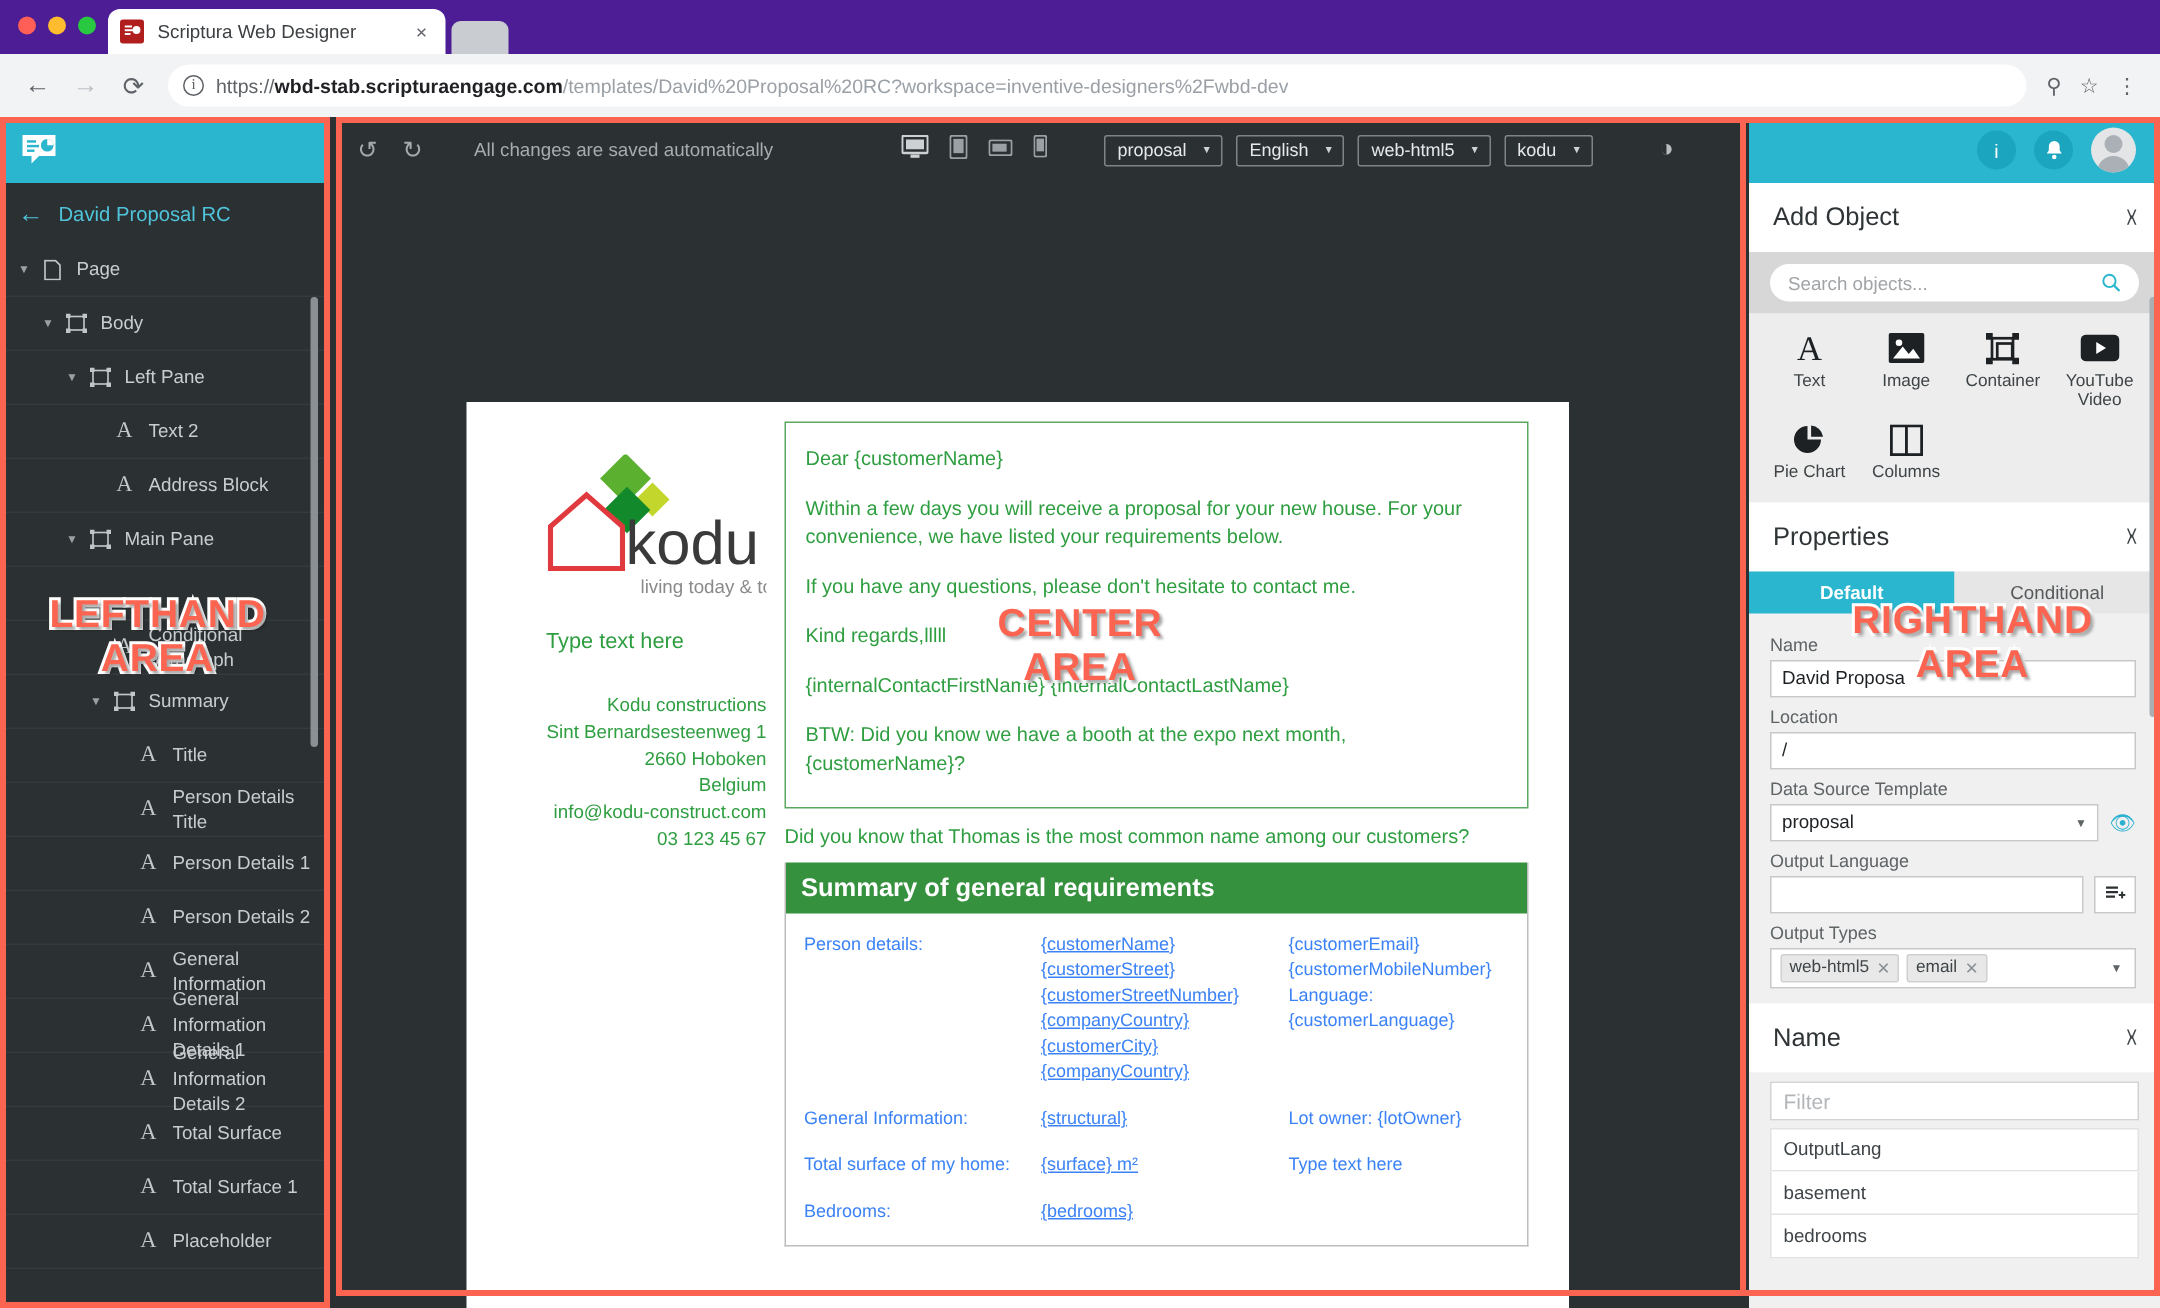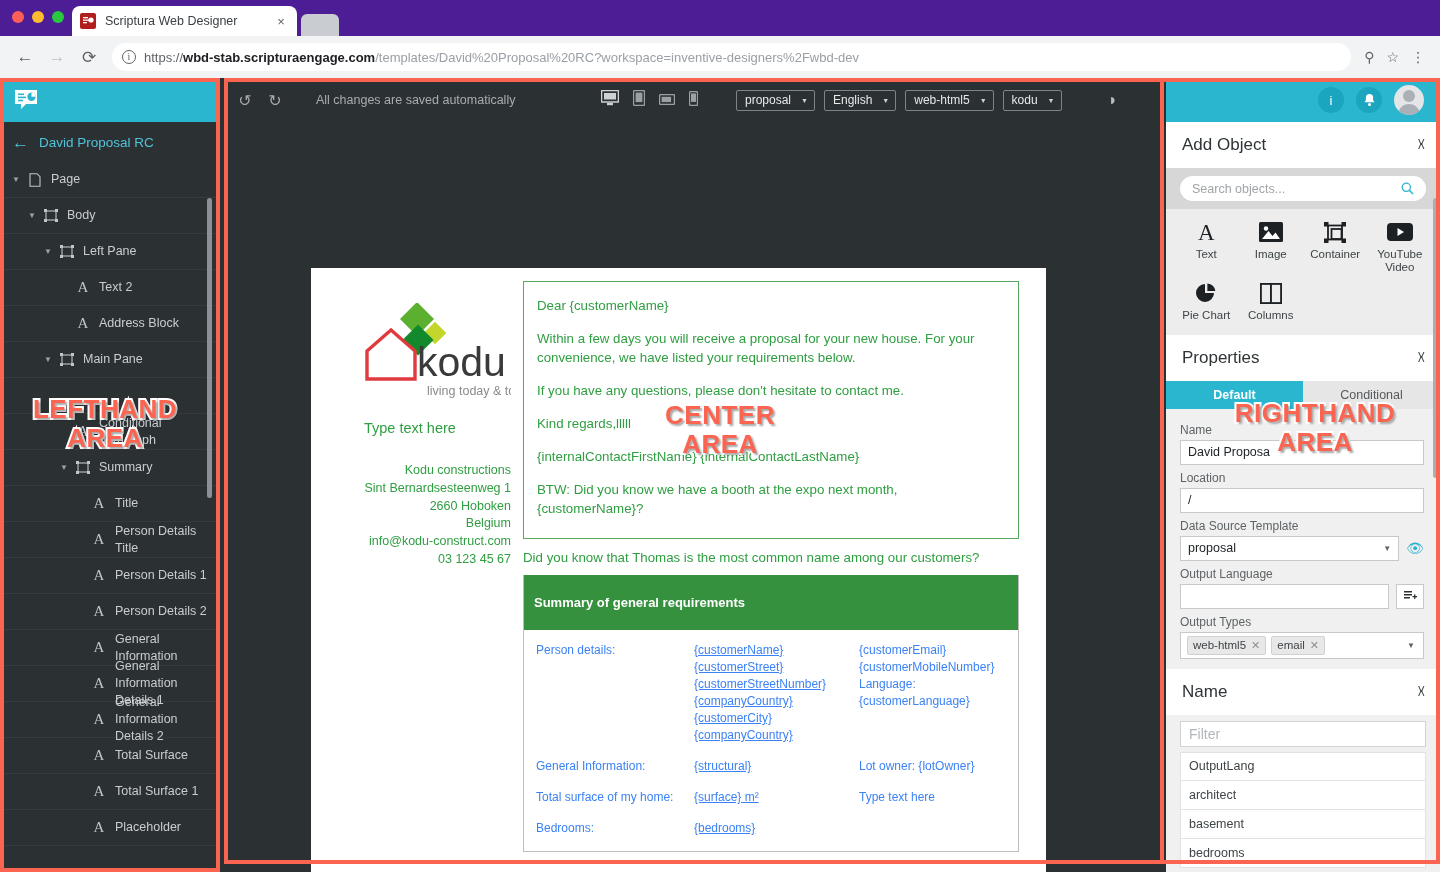--- a/index.html
+++ b/index.html
@@ -84,21 +84,21 @@
      width:175px; }
 
   .letter { position:absolute; left:212px; top:13px; width:496px; border:1.5px solid #5aa85f;
      padding:14px 16px 18px 13px; }
   .letter p { color:#2f9e41; font-size:13.3px; line-height:1.43; margin-bottom:14px; }
   .letter p:last-child { margin-bottom:2px; }
 
   .didyou { position:absolute; left:212px; top:282px; width:500px; color:#2f9e41; font-size:13.3px; }
   .sumtable { position:absolute; left:212px; top:307px; width:496px; border:1.5px solid #bdbdbd;
      border-top:none; }
-  .sum-head { background:#36913f; color:#fff; font-size:13px; font-weight:bold; padding:20px 10px; }
+  .sum-head { background:#36913f; color:#fff; font-size:17px; font-weight:bold; padding:7px 10px; }
   .sum-body { padding:12px 12px 14px 12px; }
   .srow { display:flex; color:#3b82f6; font-size:12px; line-height:1.42; margin-bottom:14px; }
   .srow:last-child { margin-bottom:0; }
   .sc1 { width:158px; flex:0 0 158px; }
   .sc2 { width:165px; flex:0 0 165px;text-decoration:underline; }
   .sc3 { flex:1; }
 
   
   .rightpanel { position:absolute; left:1166px; top:0; width:274px; height:794px; background:#f0f0f0;
      overflow:hidden; }
@@ -629,21 +629,20 @@
 
       <div class="sect-title">
         <span>Name</span>
         <span class="collapse">˅<span style="margin-top:-2px">˄</span></span>
       </div>
 
       <div class="datalist">
         <div class="dfilter">Filter</div>
         <div id="dlist">
             <div class="ditem first">OutputLang</div>
-            <div class="ditem">architect</div>
             <div class="ditem">basement</div>
             <div class="ditem">bedrooms</div>
           </div>
       </div>
 
       <div class="rp-scroll"></div>
     </div>
   </div>
 
   <div class="hl" style="left:0px; top:78px; width:220px; height:794px;"></div>

